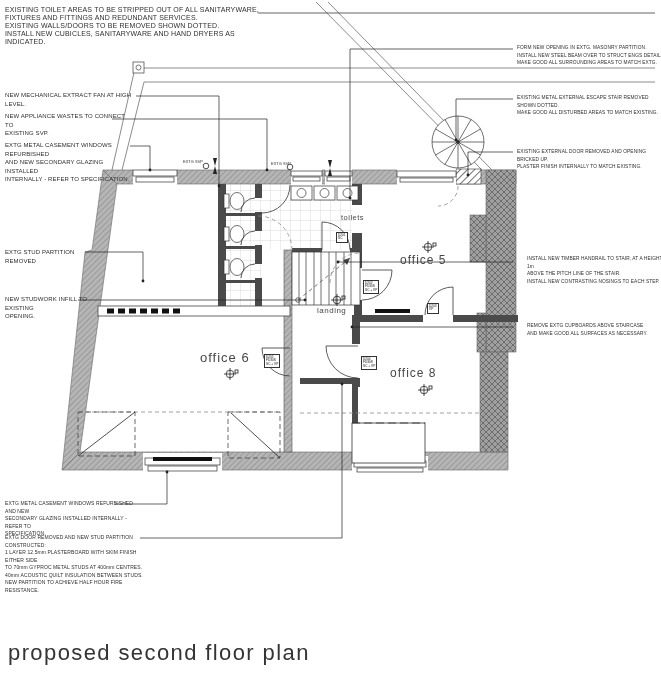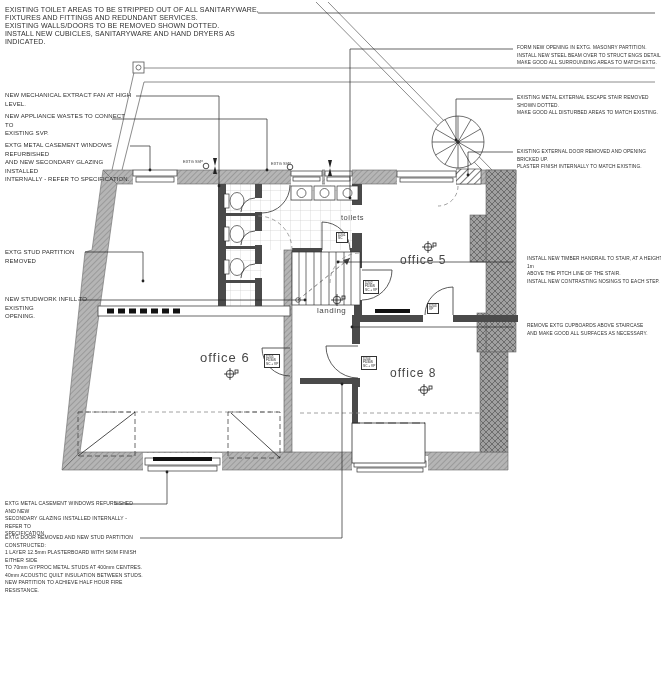--- a/index.html
+++ b/index.html
@@ -298,14 +298,15 @@
 SC + VP</div>
 <div class="tag" style="left:427px;top:303px;">D203
 VP</div>
 <div class="tag" style="left:361px;top:356px;">D204
 FD30S
 SC + VP</div>
 <div class="tag" style="left:264px;top:354px;">D205
 FD30S
 SC + VP</div>
 
+<div id="title">proposed second floor plan</div>
 
 </div>
 
 </body></html>

